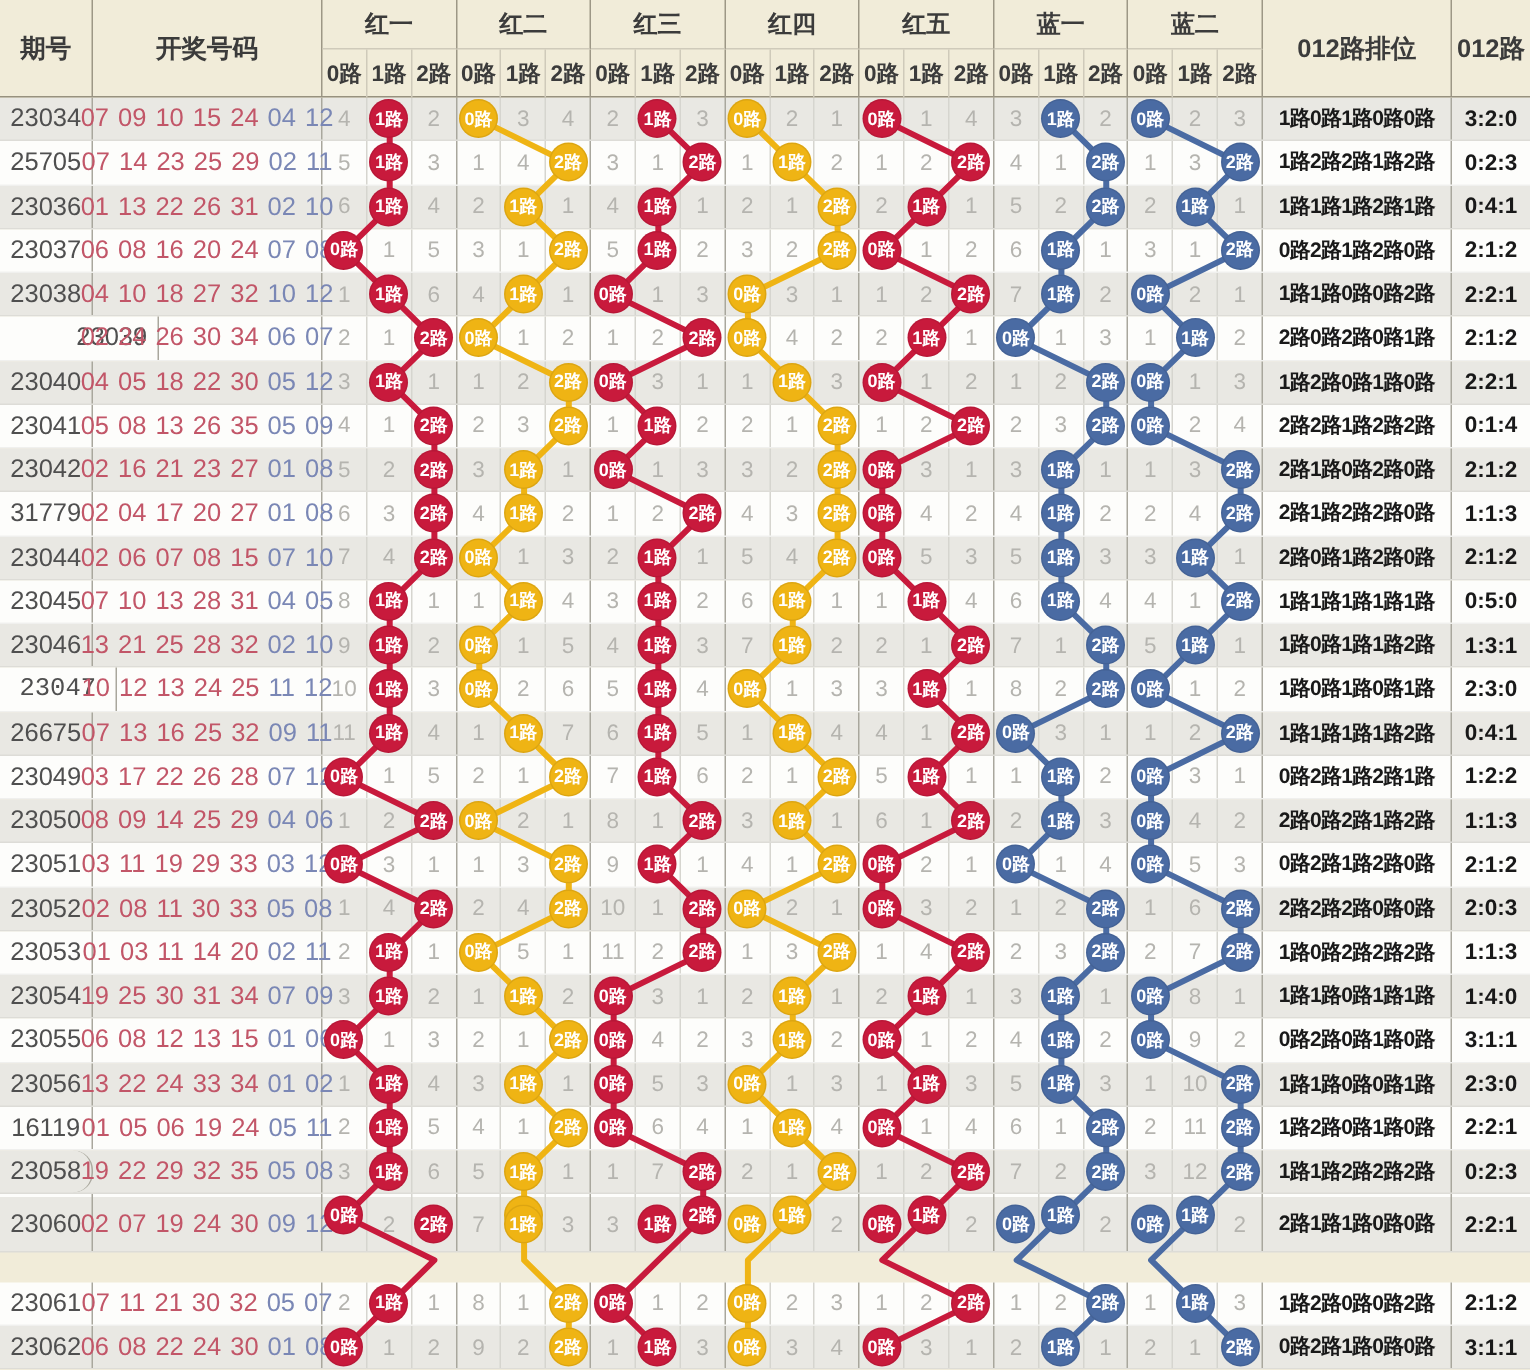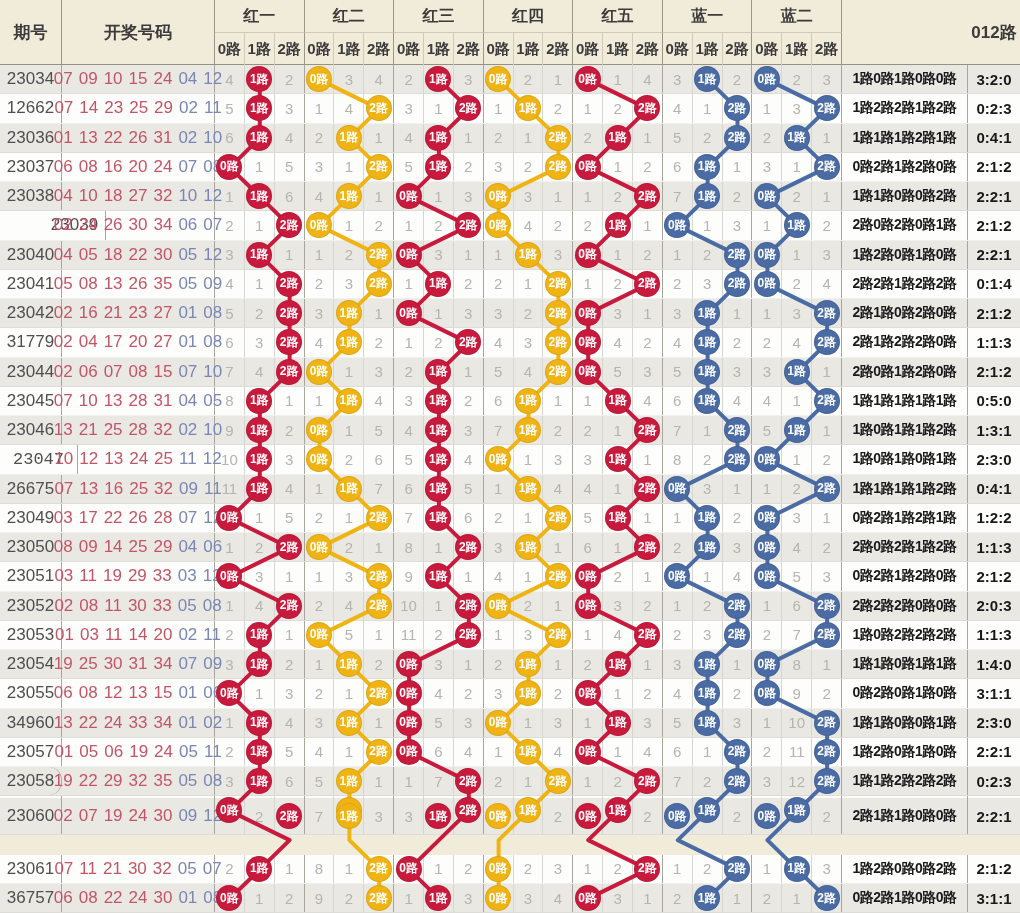--- a/index.html
+++ b/index.html
@@ -71,20 +71,21 @@
         <div class="hcell road gdark" style="left: 633px; top: 33px; width: 29.86px; height: 32px;">2路</div>
         <div class="hcell glabel" style="left: 662.86px; top: 0px; width: 89.57px; height: 33px;">蓝一</div>
         <div class="hcell road" style="left: 662.86px; top: 33px; width: 29.86px; height: 32px;">0路</div>
         <div class="hcell road" style="left: 692.71px; top: 33px; width: 29.86px; height: 32px;">1路</div>
         <div class="hcell road gdark" style="left: 722.57px; top: 33px; width: 29.86px; height: 32px;">2路</div>
         <div class="hcell glabel" style="left: 752.43px; top: 0px; width: 89.57px; height: 33px;">蓝二</div>
         <div class="hcell road" style="left: 752.43px; top: 33px; width: 29.86px; height: 32px;">0路</div>
         <div class="hcell road" style="left: 782.29px; top: 33px; width: 29.86px; height: 32px;">1路</div>
         <div class="hcell road gdark" style="left: 812.14px; top: 33px; width: 29.86px; height: 32px;">2路</div>
       </div>
+    <div class="hcell hmain" style="left:842px;width:126px;">012路排位</div>
     <div class="hcell hmain last" style="left:968px;width:52px;">012路</div>
   </div>
   <svg id="lines" width="1020" height="913" viewBox="0 0 1020 913">
       <polyline points="259.8,79.6 259.8,108.9 259.8,138.1 229.9,167.4 259.8,196.6 289.6,225.9 259.8,255.1 289.6,284.4 289.6,313.6 289.6,342.9 289.6,372.1 259.8,401.4 259.8,430.6 259.8,459.9 259.8,489.1 229.9,518.4 289.6,547.6 229.9,576.9 289.6,606.1 259.8,635.4 259.8,664.6 229.9,693.9 259.8,723.1 259.8,752.4 259.8,781.6 229.9,810.9 289.6,840.1 259.8,869.4 229.9,898.6" fill="none" stroke="#c81a3c" stroke-width="4" stroke-linejoin="round" stroke-linecap="round"></polyline>
       <polyline points="319.5,79.6 379.2,108.9 349.4,138.1 379.2,167.4 349.4,196.6 319.5,225.9 379.2,255.1 379.2,284.4 349.4,313.6 349.4,342.9 319.5,372.1 349.4,401.4 319.5,430.6 319.5,459.9 349.4,489.1 379.2,518.4 319.5,547.6 379.2,576.9 379.2,606.1 319.5,635.4 349.4,664.6 379.2,693.9 349.4,723.1 379.2,752.4 349.4,781.6 349.4,810.9 349.4,840.1 379.2,869.4 379.2,898.6" fill="none" stroke="#efb414" stroke-width="4" stroke-linejoin="round" stroke-linecap="round"></polyline>
       <polyline points="438.9,79.6 468.8,108.9 438.9,138.1 438.9,167.4 409.1,196.6 468.8,225.9 409.1,255.1 438.9,284.4 409.1,313.6 468.8,342.9 438.9,372.1 438.9,401.4 438.9,430.6 438.9,459.9 438.9,489.1 438.9,518.4 468.8,547.6 438.9,576.9 468.8,606.1 468.8,635.4 409.1,664.6 409.1,693.9 409.1,723.1 409.1,752.4 468.8,781.6 468.8,810.9 438.9,840.1 409.1,869.4 438.9,898.6" fill="none" stroke="#c81a3c" stroke-width="4" stroke-linejoin="round" stroke-linecap="round"></polyline>
       <polyline points="498.6,79.6 528.5,108.9 558.4,138.1 558.4,167.4 498.6,196.6 498.6,225.9 528.5,255.1 558.4,284.4 558.4,313.6 558.4,342.9 558.4,372.1 528.5,401.4 528.5,430.6 498.6,459.9 528.5,489.1 558.4,518.4 528.5,547.6 558.4,576.9 498.6,606.1 558.4,635.4 528.5,664.6 528.5,693.9 498.6,723.1 528.5,752.4 558.4,781.6 528.5,810.9 498.6,840.1 498.6,869.4 498.6,898.6" fill="none" stroke="#efb414" stroke-width="4" stroke-linejoin="round" stroke-linecap="round"></polyline>
       <polyline points="588.2,79.6 647.9,108.9 618.1,138.1 588.2,167.4 647.9,196.6 618.1,225.9 588.2,255.1 647.9,284.4 588.2,313.6 588.2,342.9 588.2,372.1 618.1,401.4 647.9,430.6 618.1,459.9 647.9,489.1 618.1,518.4 647.9,547.6 588.2,576.9 588.2,606.1 647.9,635.4 618.1,664.6 588.2,693.9 618.1,723.1 588.2,752.4 647.9,781.6 618.1,810.9 588.2,840.1 647.9,869.4 588.2,898.6" fill="none" stroke="#c81a3c" stroke-width="4" stroke-linejoin="round" stroke-linecap="round"></polyline>
       <polyline points="707.6,79.6 737.5,108.9 737.5,138.1 707.6,167.4 707.6,196.6 677.8,225.9 737.5,255.1 737.5,284.4 707.6,313.6 707.6,342.9 707.6,372.1 707.6,401.4 737.5,430.6 737.5,459.9 677.8,489.1 707.6,518.4 707.6,547.6 677.8,576.9 737.5,606.1 737.5,635.4 707.6,664.6 707.6,693.9 707.6,723.1 737.5,752.4 737.5,781.6 707.6,810.9 677.8,840.1 737.5,869.4 707.6,898.6" fill="none" stroke="#4a6ba3" stroke-width="4" stroke-linejoin="round" stroke-linecap="round"></polyline>
       <polyline points="767.4,79.6 827.1,108.9 797.2,138.1 827.1,167.4 767.4,196.6 797.2,225.9 767.4,255.1 767.4,284.4 827.1,313.6 827.1,342.9 797.2,372.1 827.1,401.4 797.2,430.6 767.4,459.9 827.1,489.1 767.4,518.4 767.4,547.6 767.4,576.9 827.1,606.1 827.1,635.4 767.4,664.6 767.4,693.9 827.1,723.1 827.1,752.4 827.1,781.6 797.2,810.9 767.4,840.1 797.2,869.4 827.1,898.6" fill="none" stroke="#4a6ba3" stroke-width="4" stroke-linejoin="round" stroke-linecap="round"></polyline>
@@ -133,21 +134,21 @@
         <div class="c t bd miss" style="left: 722.57px; width: 29.86px;">2</div>
         <div class="c t" style="left: 752.43px; width: 29.86px;">
           <div class="circ" style="background: rgb(74, 107, 163);">0路</div>
         </div>
         <div class="c t miss" style="left: 782.29px; width: 29.86px;">2</div>
         <div class="c t bd miss" style="left: 812.14px; width: 29.86px;">3</div>
         <div class="c paiwei bd" style="left: 842px; width: 126px;">1路0路1路0路0路</div>
         <div class="c ratio" style="left: 968px; width: 52px;">3:2:0</div>
       </div>
       <div class="row w" style="top: 94.25px; height: 29.25px;">
-        <div class="c period bd" style="left: 0px; width: 62px;">12662</div>
+        <div class="c period bd" style="left: 0px; width: 62px;">25705</div>
         <div class="c draw bd" style="left: 62px; width: 153px;">
           <span class="rn">07</span>
           <span class="rn">14</span>
           <span class="rn">23</span>
           <span class="rn">25</span>
           <span class="rn">29</span>
           <span class="bn">02</span>
           <span class="bn">11</span>
         </div>
         <div class="c t miss" style="left: 215px; width: 29.86px;">5</div>
@@ -1162,21 +1163,21 @@
         <div class="c t bd miss" style="left: 722.57px; width: 29.86px;">2</div>
         <div class="c t" style="left: 752.43px; width: 29.86px;">
           <div class="circ" style="background: rgb(74, 107, 163);">0路</div>
         </div>
         <div class="c t miss" style="left: 782.29px; width: 29.86px;">9</div>
         <div class="c t bd miss" style="left: 812.14px; width: 29.86px;">2</div>
         <div class="c paiwei bd" style="left: 842px; width: 126px;">0路2路0路1路0路</div>
         <div class="c ratio" style="left: 968px; width: 52px;">3:1:1</div>
       </div>
       <div class="row g" style="top: 708.5px; height: 29.25px;">
-        <div class="c period bd" style="left: 0px; width: 62px;">34960</div>
+        <div class="c period bd" style="left: 0px; width: 62px;">23056</div>
         <div class="c draw bd" style="left: 62px; width: 153px;">
           <span class="rn">13</span>
           <span class="rn">22</span>
           <span class="rn">24</span>
           <span class="rn">33</span>
           <span class="rn">34</span>
           <span class="bn">01</span>
           <span class="bn">02</span>
         </div>
         <div class="c t miss" style="left: 215px; width: 29.86px;">1</div>
@@ -1211,21 +1212,21 @@
         <div class="c t bd miss" style="left: 722.57px; width: 29.86px;">3</div>
         <div class="c t miss" style="left: 752.43px; width: 29.86px;">1</div>
         <div class="c t miss" style="left: 782.29px; width: 29.86px;">10</div>
         <div class="c t bd" style="left: 812.14px; width: 29.86px;">
           <div class="circ" style="background: rgb(74, 107, 163);">2路</div>
         </div>
         <div class="c paiwei bd" style="left: 842px; width: 126px;">1路1路0路0路1路</div>
         <div class="c ratio" style="left: 968px; width: 52px;">2:3:0</div>
       </div>
       <div class="row w" style="top: 737.75px; height: 29.25px;">
-        <div class="c period bd" style="left: 0px; width: 62px;">23057</div>
+        <div class="c period bd" style="left: 0px; width: 62px;">16119</div>
         <div class="c draw bd" style="left: 62px; width: 153px;">
           <span class="rn">01</span>
           <span class="rn">05</span>
           <span class="rn">06</span>
           <span class="rn">19</span>
           <span class="rn">24</span>
           <span class="bn">05</span>
           <span class="bn">11</span>
         </div>
         <div class="c t miss" style="left: 215px; width: 29.86px;">2</div>
@@ -1456,21 +1457,21 @@
         </div>
         <div class="c t miss" style="left: 752.43px; width: 29.86px;">1</div>
         <div class="c t" style="left: 782.29px; width: 29.86px;">
           <div class="circ" style="background: rgb(74, 107, 163);">1路</div>
         </div>
         <div class="c t bd miss" style="left: 812.14px; width: 29.86px;">3</div>
         <div class="c paiwei bd" style="left: 842px; width: 126px;">1路2路0路0路2路</div>
         <div class="c ratio" style="left: 968px; width: 52px;">2:1:2</div>
       </div>
       <div class="row g" style="top: 884px; height: 29.25px;">
-        <div class="c period bd" style="left: 0px; width: 62px;">36757</div>
+        <div class="c period bd" style="left: 0px; width: 62px;">23062</div>
         <div class="c draw bd" style="left: 62px; width: 153px;">
           <span class="rn">06</span>
           <span class="rn">08</span>
           <span class="rn">22</span>
           <span class="rn">24</span>
           <span class="rn">30</span>
           <span class="bn">01</span>
           <span class="bn">08</span>
         </div>
         <div class="c t" style="left: 215px; width: 29.86px;">

